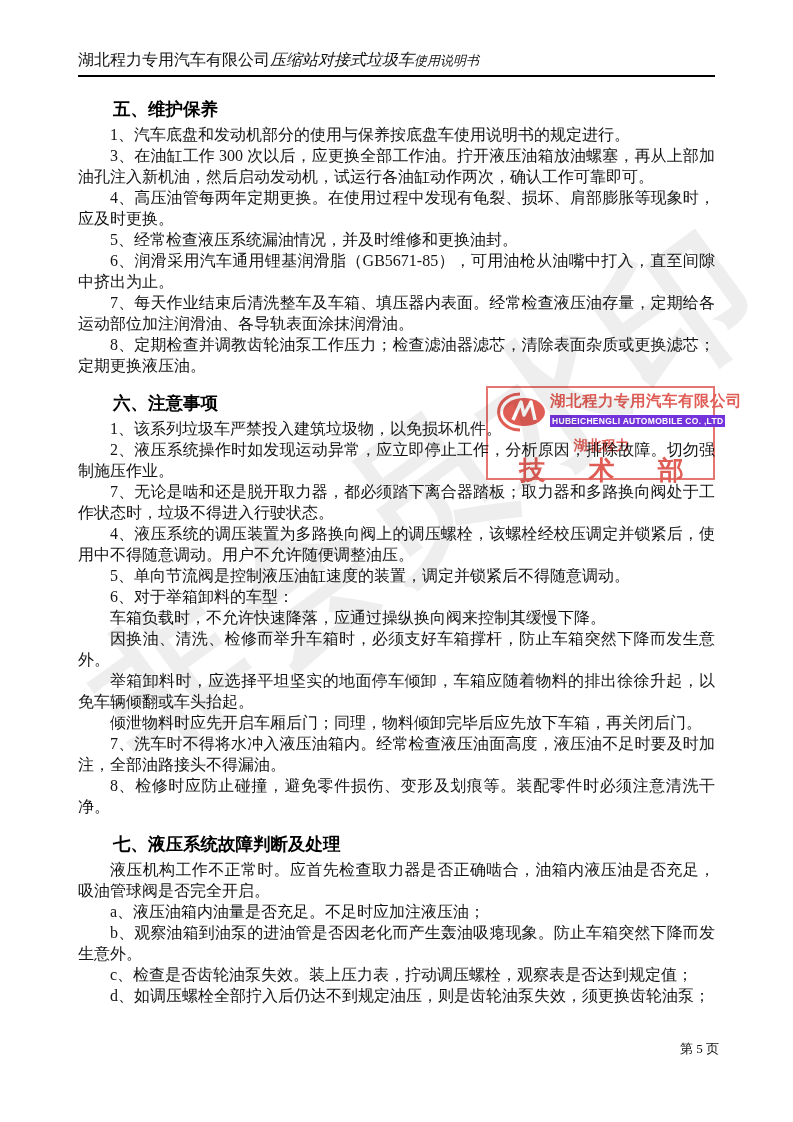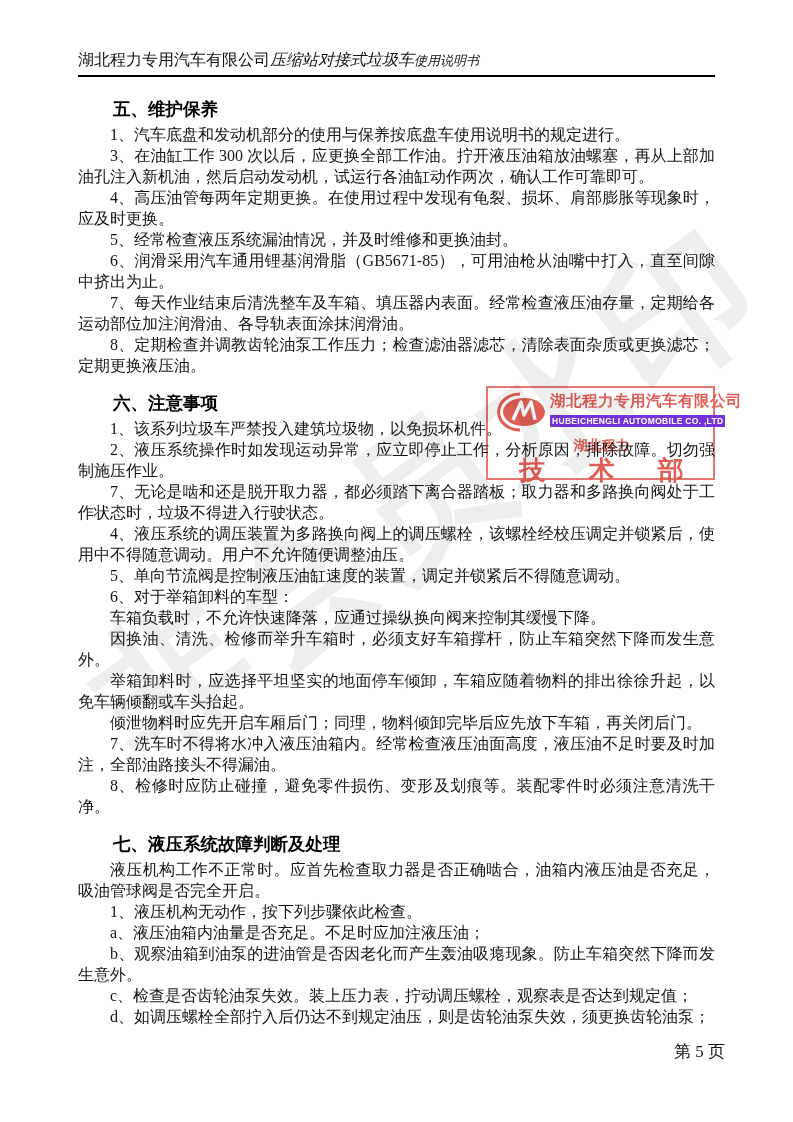--- a/index.html
+++ b/index.html
@@ -85,22 +85,22 @@
   }
   .stamp-dept{
     flex:1;text-align:right;
     font-size:26px;font-weight:bold;color:#df544d;
     letter-spacing:18px;white-space:nowrap;
     text-indent:18px;
     line-height:30px;
   }
   
   .doc-footer{
-    position:absolute;right:68px;top:1040px;
-    font-size:17px;color:#111;z-index:1;
+    position:absolute;right:74px;top:1040px;
+    font-size:13px;color:#111;z-index:1;
   }
 </style>
 </head>
 <body>
 
 <div class="page">
 
   <div class="watermark">非会员水印</div>
 
   <div class="doc-header">
@@ -129,21 +129,20 @@
         <p>车箱负载时，不允许快速降落，应通过操纵换向阀来控制其缓慢下降。</p>
         <p>因换油、清洗、检修而举升车箱时，必须支好车箱撑杆，防止车箱突然下降而发生意外。</p>
         <p>举箱卸料时，应选择平坦坚实的地面停车倾卸，车箱应随着物料的排出徐徐升起，以免车辆倾翻或车头抬起。</p>
         <p>倾泄物料时应先开启车厢后门；同理，物料倾卸完毕后应先放下车箱，再关闭后门。</p>
         <p>7、洗车时不得将水冲入液压油箱内。经常检查液压油面高度，液压油不足时要及时加注，全部油路接头不得漏油。</p>
         <p>8、检修时应防止碰撞，避免零件损伤、变形及划痕等。装配零件时必须注意清洗干净。</p>
       </section>
       <section>
         <h2>七、液压系统故障判断及处理</h2>
         <p>液压机构工作不正常时。应首先检查取力器是否正确啮合，油箱内液压油是否充足，吸油管球阀是否完全开启。</p>
-        <p>1、液压机构无动作，按下列步骤依此检查。</p>
         <p>a、液压油箱内油量是否充足。不足时应加注液压油；</p>
         <p>b、观察油箱到油泵的进油管是否因老化而产生轰油吸瘪现象。防止车箱突然下降而发生意外。</p>
         <p>c、检查是否齿轮油泵失效。装上压力表，拧动调压螺栓，观察表是否达到规定值；</p>
         <p>d、如调压螺栓全部拧入后仍达不到规定油压，则是齿轮油泵失效，须更换齿轮油泵；</p>
       </section>
     </div>
 
   <div class="stamp">
     <div class="stamp-top">
       <svg class="stamp-logo" viewBox="0 0 58 42">

